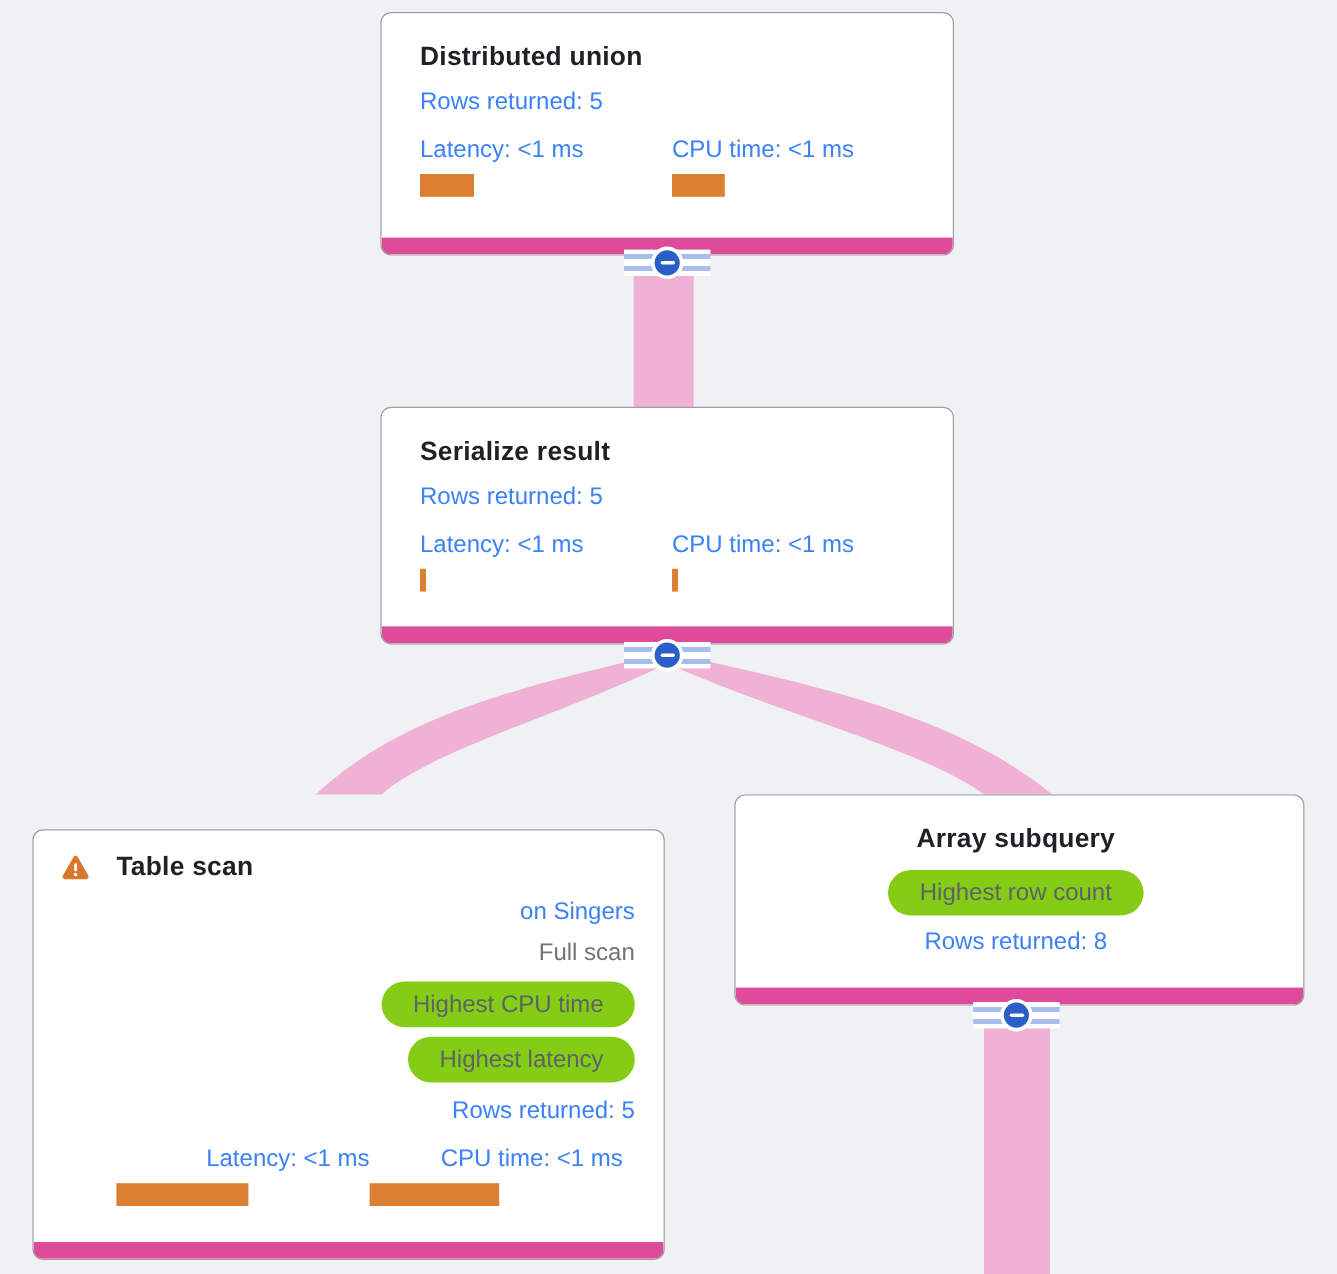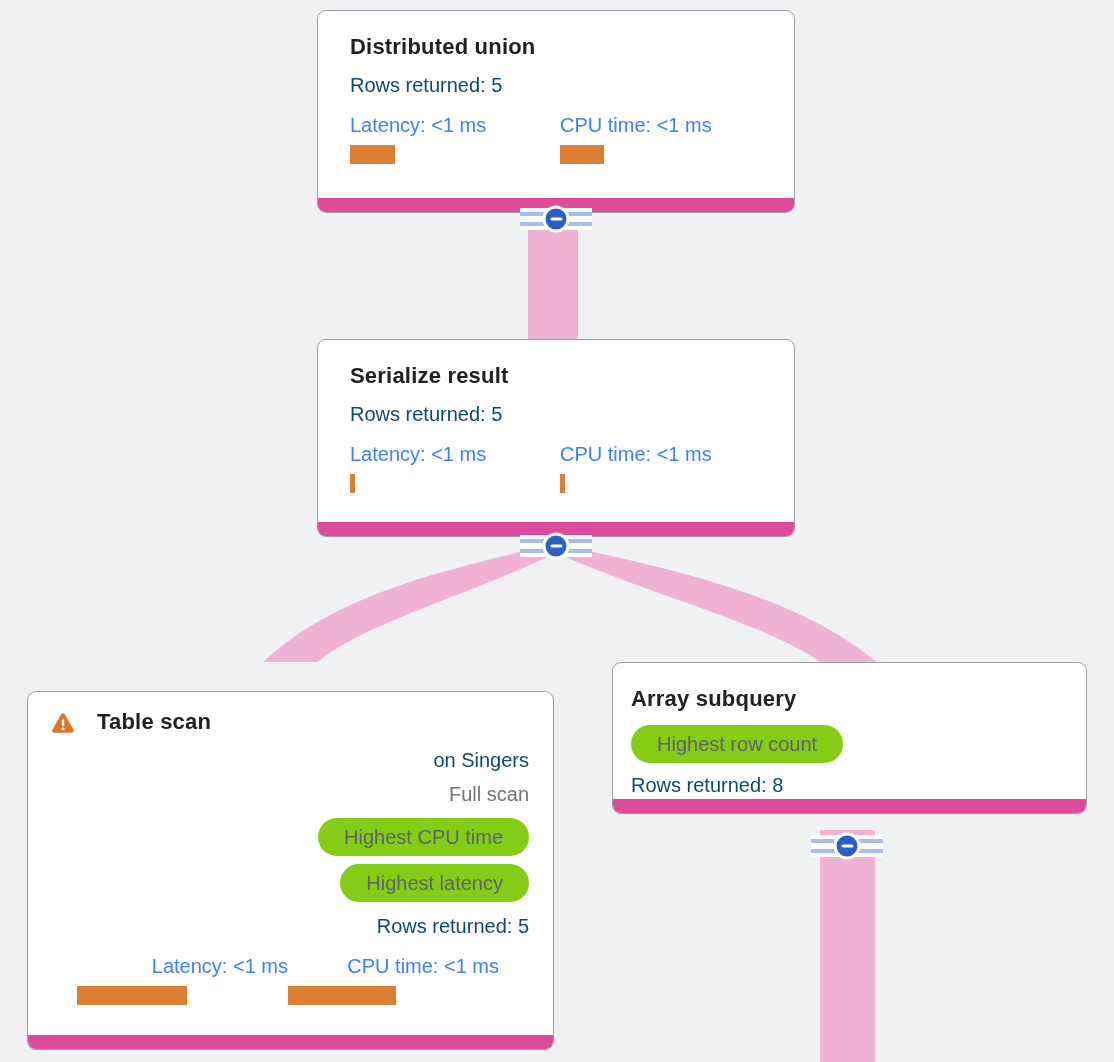--- a/index.html
+++ b/index.html
@@ -24,32 +24,32 @@
     box-sizing:border-box;
     overflow:hidden;
   }
   .node-accent{
     position:absolute;left:0;right:0;bottom:0;height:14px;
     background:#de4b9b;
   }
   .node-1{left:317px;top:10px;width:478px;height:203px;}
   .node-2{left:317px;top:339px;width:478px;height:198px;}
   .node-3{left:27px;top:691px;width:527px;height:359px;text-align:right;}
-  .node-4{left:612px;top:662px;width:475px;height:152px;}
+  .node-4{left:612px;top:662px;width:475px;height:176px;text-align:center;}
 
   .body-std{padding:22px 24px 0 32px;}
   .body-3{padding:16px 24px 0 21px;}
   .body-4{padding:22px 24px 0 18px;}
 
   .title{
     font-size:22px;line-height:28px;font-weight:700;
     color:#202124;letter-spacing:.2px;
   }
   .txt{
-    font-size:20px;line-height:24px;color:#0c4a6e;
+    font-size:20px;line-height:24px;color:#3b82f6;
   }
   .muted{color:#737373;}
   .mt12{margin-top:12px;} .mt10{margin-top:10px;}
 
   .metrics{display:flex;margin-top:16px;}
   .metric{width:211px;}
   .metric-label{font-size:20px;line-height:24px;color:#3b82f6;}
   .bar{
     height:19px;margin-top:8px;
     background:#dc7f33;
@@ -64,21 +64,21 @@
     font-size:20px;line-height:38px;
     padding:0 26px;
     border-radius:19px;
     white-space:nowrap;
   }
 
   
   .hdr-row{display:flex;align-items:flex-start;}
   .warn{width:28px;height:26px;margin-top:2px;flex:none;}
   .hdr-title{margin-left:20px;}
-  .indent{margin-left:28px;}
+  .indent{margin-left:48px;}
 
   
   .connector{
     position:absolute;z-index:3;
     width:72px;height:22px;
     transform:translate(-50%,-50%);
   }
   .band{
     position:absolute;left:0;top:0;right:0;bottom:0;
     background:linear-gradient(to bottom,

